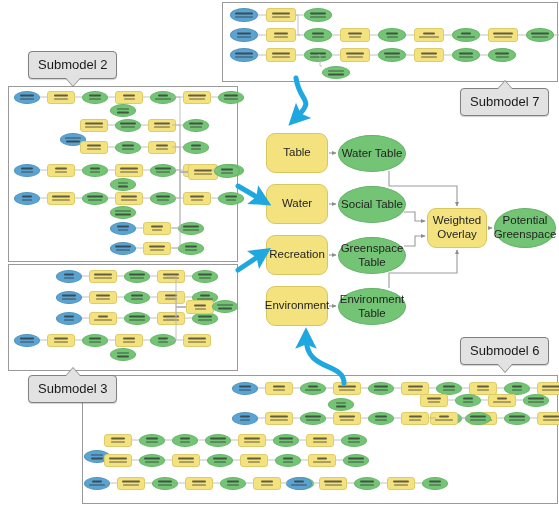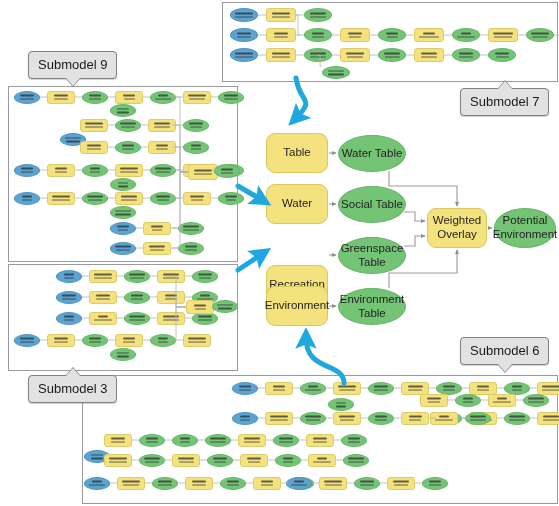--- a/index.html
+++ b/index.html
@@ -1117,21 +1117,21 @@
     </g>
   </svg>
 
   <div id="nodes">
       <div class="tool" style="left: 266px; top: 133px; width: 62px; height: 40px;">
         <span>Table</span>
       </div>
       <div class="tool" style="left: 266px; top: 184px; width: 62px; height: 40px;">
         <span>Water</span>
       </div>
-      <div class="tool" style="left: 266px; top: 235px; width: 62px; height: 40px; margin-top: 30px;">
+      <div class="tool" style="left: 266px; top: 235px; width: 62px; height: 40px;">
         <span>Recreation</span>
       </div>
       <div class="tool" style="left: 266px; top: 286px; width: 62px; height: 40px;">
         <span>Environment</span>
       </div>
       <div class="tool" style="left: 427px; top: 208px; width: 60px; height: 40px;">
         <span>Weighted Overlay</span>
       </div>
       <div class="data" style="left: 338px; top: 135px; width: 68px; height: 37px;">
         <span>Water Table</span>
@@ -1139,38 +1139,38 @@
       <div class="data" style="left: 338px; top: 186px; width: 68px; height: 37px;">
         <span>Social Table</span>
       </div>
       <div class="data" style="left: 338px; top: 237px; width: 68px; height: 37px;">
         <span>Greenspace Table</span>
       </div>
       <div class="data" style="left: 338px; top: 288px; width: 68px; height: 37px;">
         <span>Environment Table</span>
       </div>
       <div class="data" style="left: 494px; top: 208px; width: 62px; height: 40px;">
-        <span>Potential Environment</span>
+        <span>Potential Greenspace</span>
       </div>
     </div>
 
   <svg class="lay arrows" viewBox="0 0 559 506" xmlns="http://www.w3.org/2000/svg">
     <defs>
       <marker id="cyanHead" viewBox="0 0 12 12" refX="6" refY="6" markerWidth="5.2" markerHeight="5.2" orient="auto-start-reverse">
         <path d="M1,1 L11,6 L1,11 L3,6 z" fill="#1fa8e0"></path>
       </marker>
     </defs>
     <g stroke="#1fa8e0" stroke-width="5" fill="none" stroke-linecap="round" marker-end="url(#cyanHead)">
       <path d="M296,78 C300,104 316,98 296,118"></path>
       <path d="M238,186 L262,200"></path>
       <path d="M238,270 L262,254"></path>
       <path d="M344,383 C344,362 306,372 306,338"></path>
     </g>
   </svg>
 
   <div id="callouts">
       <div class="callout" style="left: 460px; top: 88px;"><span>Submodel 7</span><span class="tip up"></span></div>
-      <div class="callout" style="left: 28px; top: 51px;"><span>Submodel 9</span><span class="tip down"></span></div>
+      <div class="callout" style="left: 28px; top: 51px;"><span>Submodel 2</span><span class="tip down"></span></div>
       <div class="callout" style="left: 28px; top: 375px;"><span>Submodel 3</span><span class="tip up"></span></div>
       <div class="callout" style="left: 460px; top: 337px;"><span>Submodel 6</span><span class="tip down"></span></div>
     </div>
 
 </div>
 
 </body></html>

